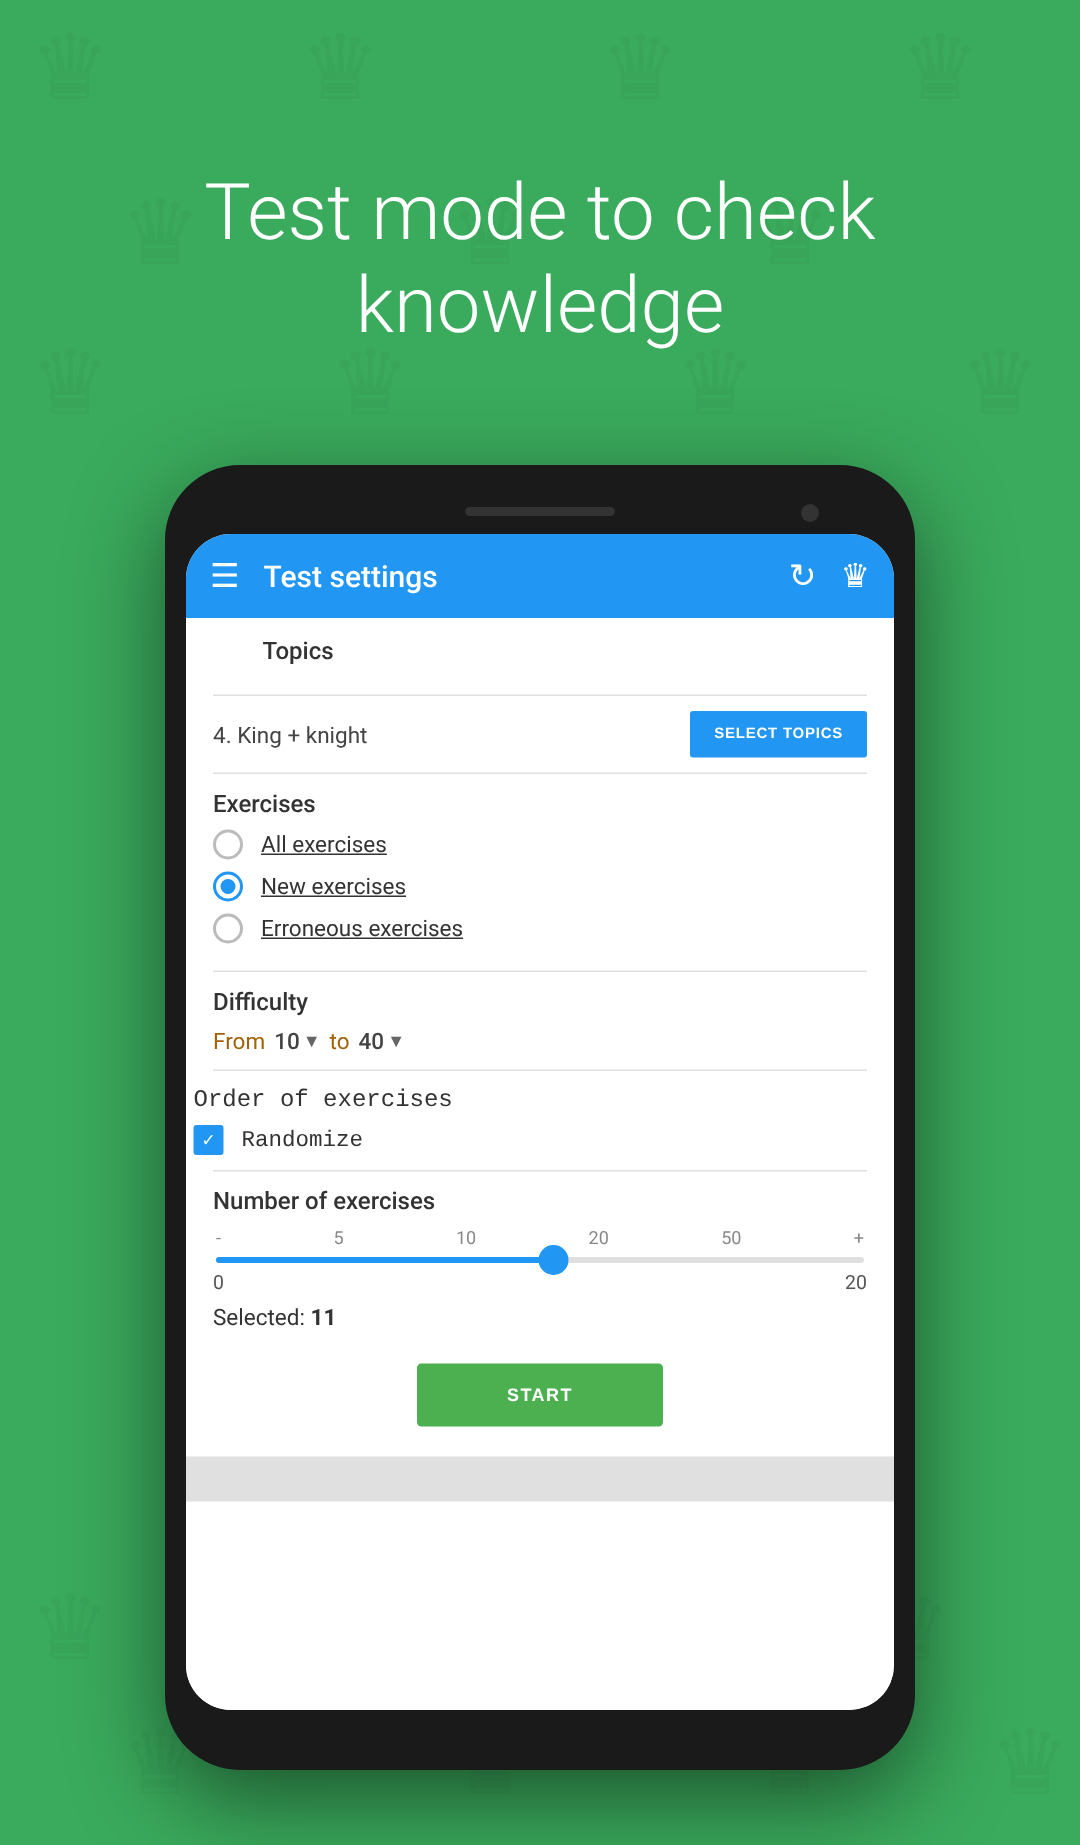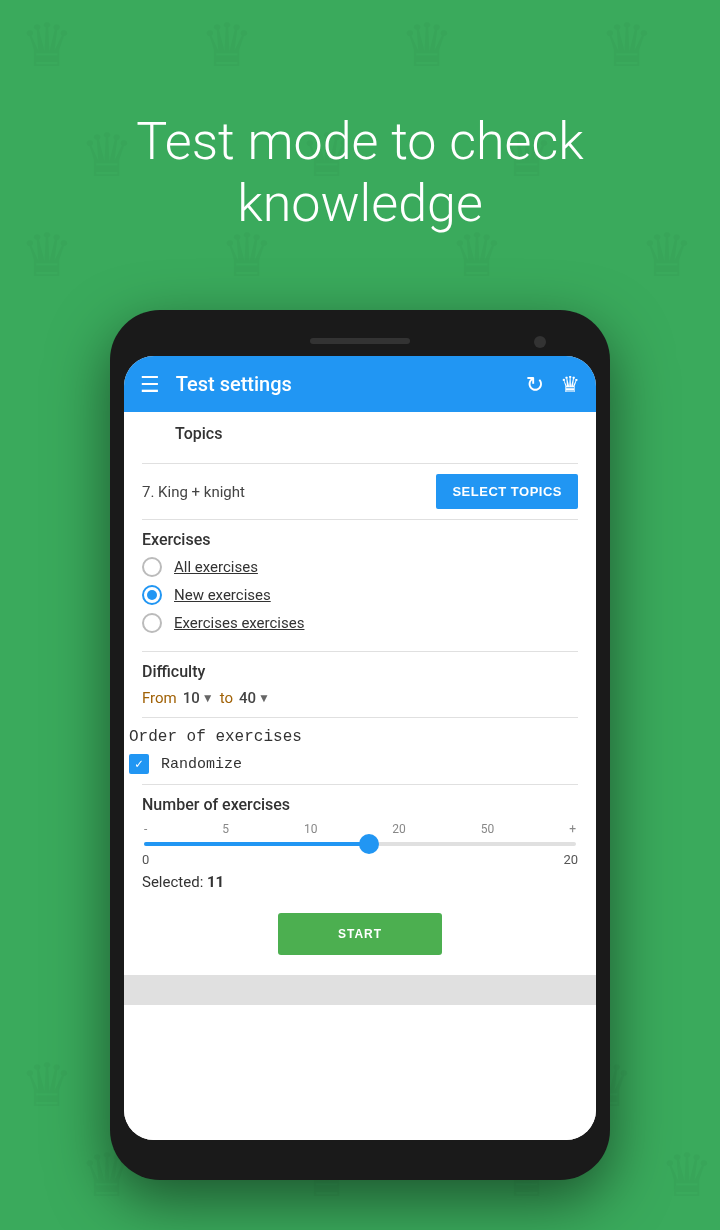--- a/index.html
+++ b/index.html
@@ -152,21 +152,21 @@
     }
     .topic-text {
       font-size: 15px;
       color: #444;
     }
     .select-topics-btn {
       background: #2196F3;
       color: white;
       border: none;
       padding: 10px 16px;
-      font-size: 13px;
+      font-size: 10px;
       font-weight: 600;
       letter-spacing: 0.5px;
       cursor: pointer;
       border-radius: 2px;
     }
 
     
     .exercises-section {
       padding: 10px 18px;
     }
@@ -392,40 +392,40 @@
       </div>
     </div>
 
     <div class="app-content">
 
       <div class="section">
         <div class="section-label">Topics</div>
       </div>
       <div class="section-divider"></div>
       <div class="topics-row">
-        <span class="topic-text">7. King + knight</span>
+        <span class="topic-text">4. King + knight</span>
         <button class="select-topics-btn">SELECT TOPICS</button>
       </div>
       <div class="section-divider"></div>
 
       <div class="exercises-section">
         <div class="section-label">Exercises</div>
         <div class="radio-item">
           <div class="radio-circle"></div>
           <span class="radio-label">All exercises</span>
         </div>
         <div class="radio-item">
           <div class="radio-circle selected">
             <div class="radio-inner"></div>
           </div>
           <span class="radio-label">New exercises</span>
         </div>
         <div class="radio-item">
           <div class="radio-circle"></div>
-          <span class="radio-label">Exercises exercises</span>
+          <span class="radio-label">Erroneous exercises</span>
         </div>
       </div>
       <div class="section-divider"></div>
 
       <div class="difficulty-section">
         <div class="section-label">Difficulty</div>
         <div class="difficulty-row">
           <span class="diff-label">From</span>
           <div class="diff-dropdown">
             <span class="diff-value">10</span>

